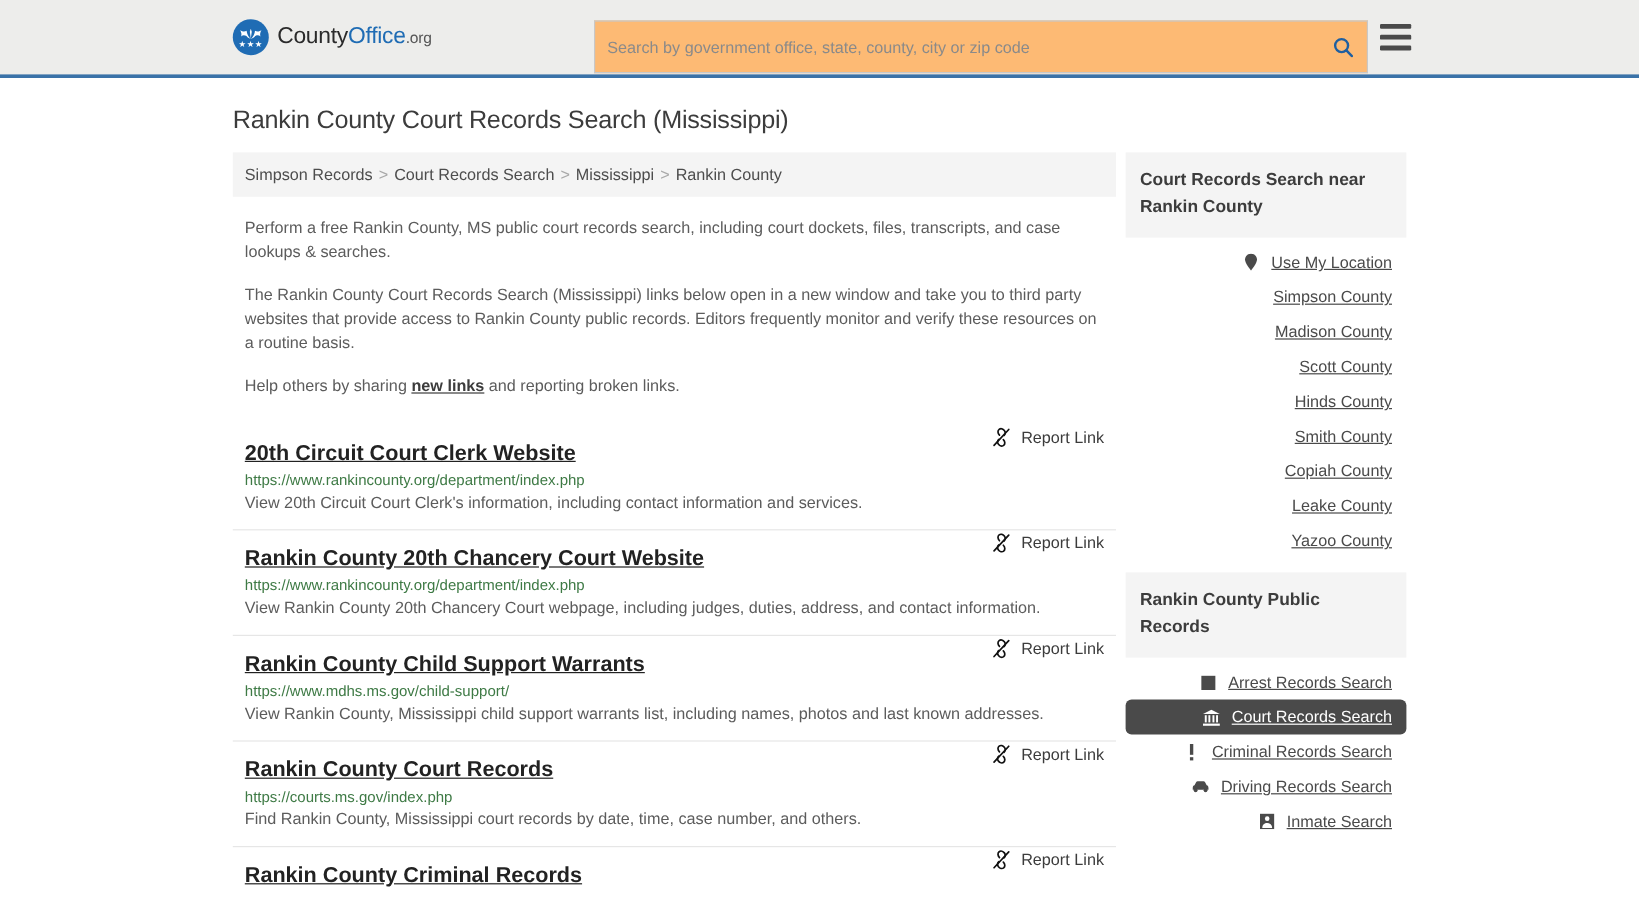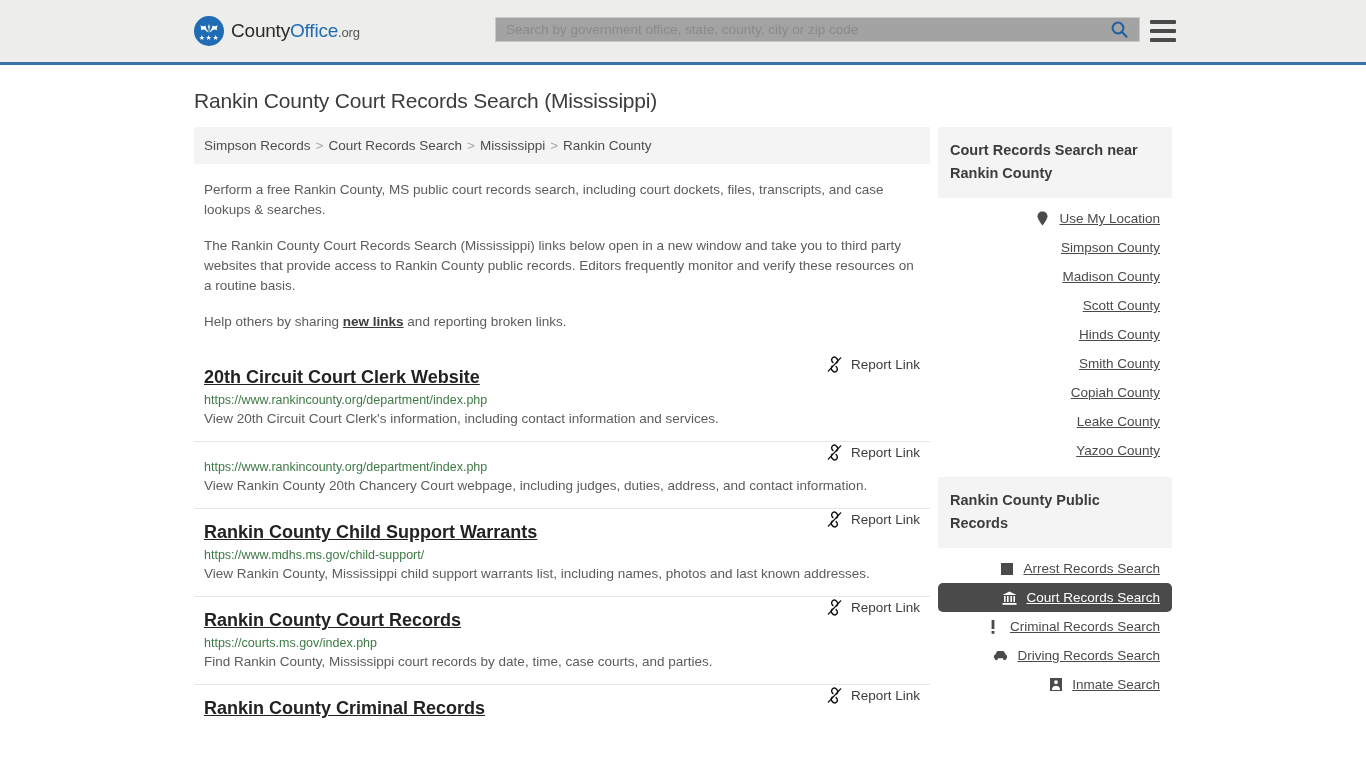--- a/index.html
+++ b/index.html
@@ -55,22 +55,22 @@
     white-space: nowrap;
   }
   .brand-text .bold { font-weight: normal; color: #1f6cb4; }
   .brand-text .tld { font-size: 13px; color: #555; }
 
   .search-wrap {
     position: absolute;
     left: 495px;
     top: 17px;
     width: 645px;
-    height: 25px;
-    background: #a3a3a3;
+    height: 44px;
+    background: #fdba74;
     border: 1px solid #c8c8c8;
     display: flex;
     align-items: center;
   }
   .search-input {
     flex: 1;
     border: none;
     outline: none;
     background: transparent;
     font-family: "Liberation Sans", sans-serif;
@@ -263,37 +263,37 @@
 
       <div class="results" id="results">
           <div class="result"><a class="result-title">20th Circuit Court Clerk Website</a><div class="result-url">https://www.rankincounty.org/department/index.php</div><div class="result-desc">View 20th Circuit Court Clerk's information, including contact information and services.</div><div class="report-link">
               <svg width="17" height="17" viewBox="0 0 18 18">
                 <path d="M7.3 7.0 C5.6 5.3 5.6 3.0 7.0 1.9 C8.4 0.8 10.4 1.4 11.6 2.9 C12.8 4.4 12.6 6.3 11.3 7.3" fill="none" stroke="#111" stroke-width="1.5" stroke-linecap="round"></path>
                 <path d="M10.7 11.0 C12.4 12.7 12.4 15.0 11.0 16.1 C9.6 17.2 7.6 16.6 6.4 15.1 C5.2 13.6 5.4 11.7 6.7 10.7" fill="none" stroke="#111" stroke-width="1.5" stroke-linecap="round"></path>
                 <line x1="2.5" y1="16.0" x2="15.5" y2="2.0" stroke="#111" stroke-width="1.5" stroke-linecap="round"></line>
               </svg>
               <span class="report-link-label">Report Link</span>
             </div></div>
-          <div class="result"><div class="result-url">https://www.rankincounty.org/department/index.php</div><div class="result-desc">View Rankin County 20th Chancery Court webpage, including judges, duties, address, and contact information.</div><div class="report-link">
+          <div class="result"><a class="result-title">Rankin County 20th Chancery Court Website</a><div class="result-url">https://www.rankincounty.org/department/index.php</div><div class="result-desc">View Rankin County 20th Chancery Court webpage, including judges, duties, address, and contact information.</div><div class="report-link">
               <svg width="17" height="17" viewBox="0 0 18 18">
                 <path d="M7.3 7.0 C5.6 5.3 5.6 3.0 7.0 1.9 C8.4 0.8 10.4 1.4 11.6 2.9 C12.8 4.4 12.6 6.3 11.3 7.3" fill="none" stroke="#111" stroke-width="1.5" stroke-linecap="round"></path>
                 <path d="M10.7 11.0 C12.4 12.7 12.4 15.0 11.0 16.1 C9.6 17.2 7.6 16.6 6.4 15.1 C5.2 13.6 5.4 11.7 6.7 10.7" fill="none" stroke="#111" stroke-width="1.5" stroke-linecap="round"></path>
                 <line x1="2.5" y1="16.0" x2="15.5" y2="2.0" stroke="#111" stroke-width="1.5" stroke-linecap="round"></line>
               </svg>
               <span class="report-link-label">Report Link</span>
             </div></div>
           <div class="result"><a class="result-title">Rankin County Child Support Warrants</a><div class="result-url">https://www.mdhs.ms.gov/child-support/</div><div class="result-desc">View Rankin County, Mississippi child support warrants list, including names, photos and last known addresses.</div><div class="report-link">
               <svg width="17" height="17" viewBox="0 0 18 18">
                 <path d="M7.3 7.0 C5.6 5.3 5.6 3.0 7.0 1.9 C8.4 0.8 10.4 1.4 11.6 2.9 C12.8 4.4 12.6 6.3 11.3 7.3" fill="none" stroke="#111" stroke-width="1.5" stroke-linecap="round"></path>
                 <path d="M10.7 11.0 C12.4 12.7 12.4 15.0 11.0 16.1 C9.6 17.2 7.6 16.6 6.4 15.1 C5.2 13.6 5.4 11.7 6.7 10.7" fill="none" stroke="#111" stroke-width="1.5" stroke-linecap="round"></path>
                 <line x1="2.5" y1="16.0" x2="15.5" y2="2.0" stroke="#111" stroke-width="1.5" stroke-linecap="round"></line>
               </svg>
               <span class="report-link-label">Report Link</span>
             </div></div>
-          <div class="result"><a class="result-title">Rankin County Court Records</a><div class="result-url">https://courts.ms.gov/index.php</div><div class="result-desc">Find Rankin County, Mississippi court records by date, time, case courts, and parties.</div><div class="report-link">
+          <div class="result"><a class="result-title">Rankin County Court Records</a><div class="result-url">https://courts.ms.gov/index.php</div><div class="result-desc">Find Rankin County, Mississippi court records by date, time, case number, and others.</div><div class="report-link">
               <svg width="17" height="17" viewBox="0 0 18 18">
                 <path d="M7.3 7.0 C5.6 5.3 5.6 3.0 7.0 1.9 C8.4 0.8 10.4 1.4 11.6 2.9 C12.8 4.4 12.6 6.3 11.3 7.3" fill="none" stroke="#111" stroke-width="1.5" stroke-linecap="round"></path>
                 <path d="M10.7 11.0 C12.4 12.7 12.4 15.0 11.0 16.1 C9.6 17.2 7.6 16.6 6.4 15.1 C5.2 13.6 5.4 11.7 6.7 10.7" fill="none" stroke="#111" stroke-width="1.5" stroke-linecap="round"></path>
                 <line x1="2.5" y1="16.0" x2="15.5" y2="2.0" stroke="#111" stroke-width="1.5" stroke-linecap="round"></line>
               </svg>
               <span class="report-link-label">Report Link</span>
             </div></div>
           <div class="result"><a class="result-title">Rankin County Criminal Records</a><div class="report-link">
               <svg width="17" height="17" viewBox="0 0 18 18">
                 <path d="M7.3 7.0 C5.6 5.3 5.6 3.0 7.0 1.9 C8.4 0.8 10.4 1.4 11.6 2.9 C12.8 4.4 12.6 6.3 11.3 7.3" fill="none" stroke="#111" stroke-width="1.5" stroke-linecap="round"></path>

